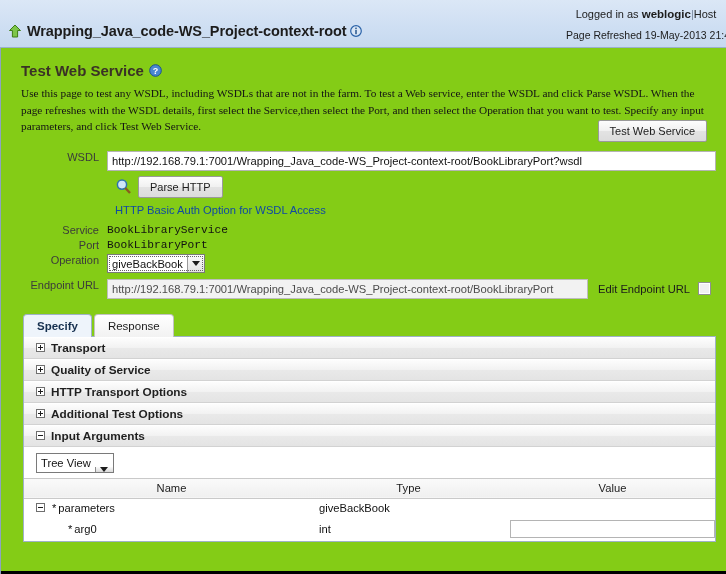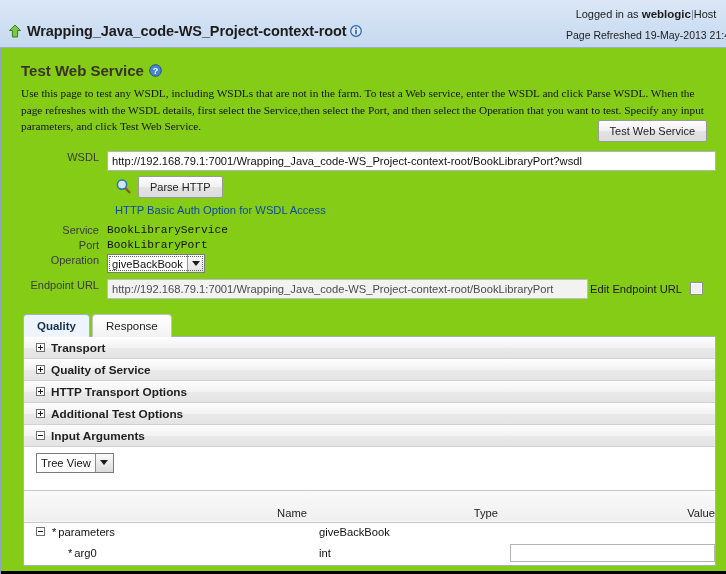--- a/index.html
+++ b/index.html
@@ -114,21 +114,21 @@
   }
   .sel-arrow {
     width: 17px; border-left: 1px solid #9a9a9a;
     background: linear-gradient(to bottom,#fbfbfb,#e2e2e2);
     display: flex; align-items: center; justify-content: center;
   }
   .sel-arrow i {
     border-left: 4px solid transparent; border-right: 4px solid transparent;
     border-top: 5px solid #1c1c1c; display: block;
   }
-  #edit-endpoint-wrap { display: flex; align-items: center; margin-left: 2px; }
+  #edit-endpoint-wrap { display: flex; align-items: center; margin-left: 10px; }
   #edit-endpoint-label { font-size: 11.2px; color: #1c1c1c; margin-right: 8px; }
   .checkbox {
     width: 13px; height: 13px; background: #f0f0f0;
     border: 1px solid #909090; box-shadow: inset 0 0 0 1px #fff;
     cursor: pointer;
   }
 
   
   #tabs-area { margin-top: 14px; margin-left: 2px; }
   .tabstrip { display: flex; align-items: flex-end; position: relative; z-index: 2; }
@@ -167,32 +167,32 @@
     width: 5px; height: 1px; background: #1c1c1c;
   }
   .expander.plus::after {
     content: ""; position: absolute; left: 3px; top: 1px;
     width: 1px; height: 5px; background: #1c1c1c;
   }
   .acc-title { font-size: 11.8px; font-weight: bold; color: #1f1f1f; }
 
   
   #args-body { padding: 6px 0 0 0; background: #fff; }
-  #view-select { margin-left: 12px; margin-bottom: 17px; height: 20px; outline: none; }
+  #view-select { margin-left: 12px; margin-bottom: 5px; height: 20px; outline: none; align-items: flex-end; }
   #view-select .sel-arrow {
     width: 18px;
     background: linear-gradient(to bottom,#fafafa,#dadada);
     border-left: 1px solid #8c8c8c;
   }
   table#args-table { width: 100%; border-collapse: collapse; }
   #args-table thead th {
-    text-align: right; font-weight: normal; font-size: 11.2px; color: #1c1c1c;
+    text-align: center; font-weight: normal; font-size: 11.2px; color: #1c1c1c;
     background: linear-gradient(to bottom,#fafafa 0%,#efefef 100%);
     border-top: 1px solid #c9c9c9; border-bottom: 1px solid #c9c9c9;
-    padding: 16px 0 3px 12px; height: 20px;
+    padding: 3px 0 3px 12px; height: 20px;
   }
   #args-table td {
     font-size: 11.2px; color: #111; padding: 3px 0 3px 12px;
     vertical-align: middle;
   }
   .col-name { width: 290px; }
   .col-type { width: 195px; }
   .tree-node { display: flex; align-items: center; }
   .req-star { color: #111; margin-right: 2px; }
   .val-input {
@@ -310,21 +310,21 @@
         <input class="txtinput" id="endpoint-input" type="text" readonly="" value="http://192.168.79.1:7001/Wrapping_Java_code-WS_Project-context-root/BookLibraryPort" style="">
         <div id="edit-endpoint-wrap">
           <span id="edit-endpoint-label">Edit Endpoint URL</span>
           <span class="checkbox"></span>
         </div>
       </div>
     </div>
 
     <div id="tabs-area">
       <div class="tabstrip">
-        <div class="tab active">Quality</div>
+        <div class="tab active">Specify</div>
         <div class="tab inactive">Response</div>
       </div>
 
       <div id="panel">
 
         <div class="acc-header">
           <span class="expander plus"></span>
           <span class="acc-title">Transport</span>
         </div>
 

